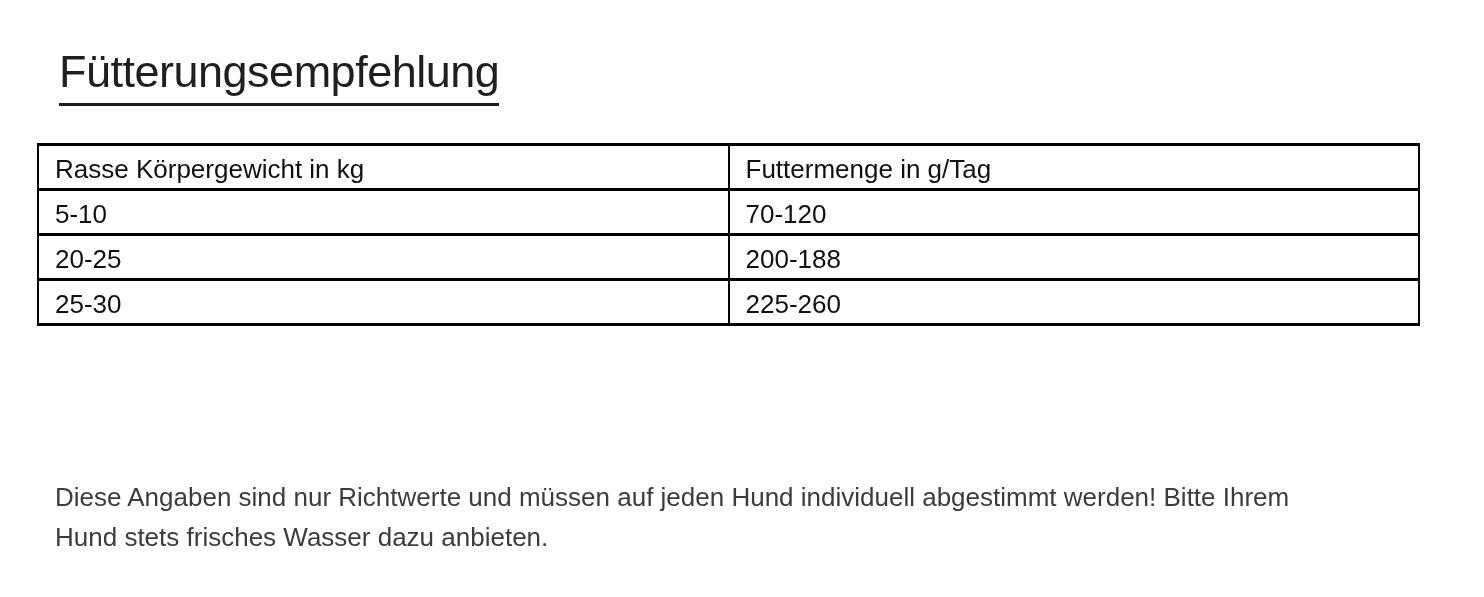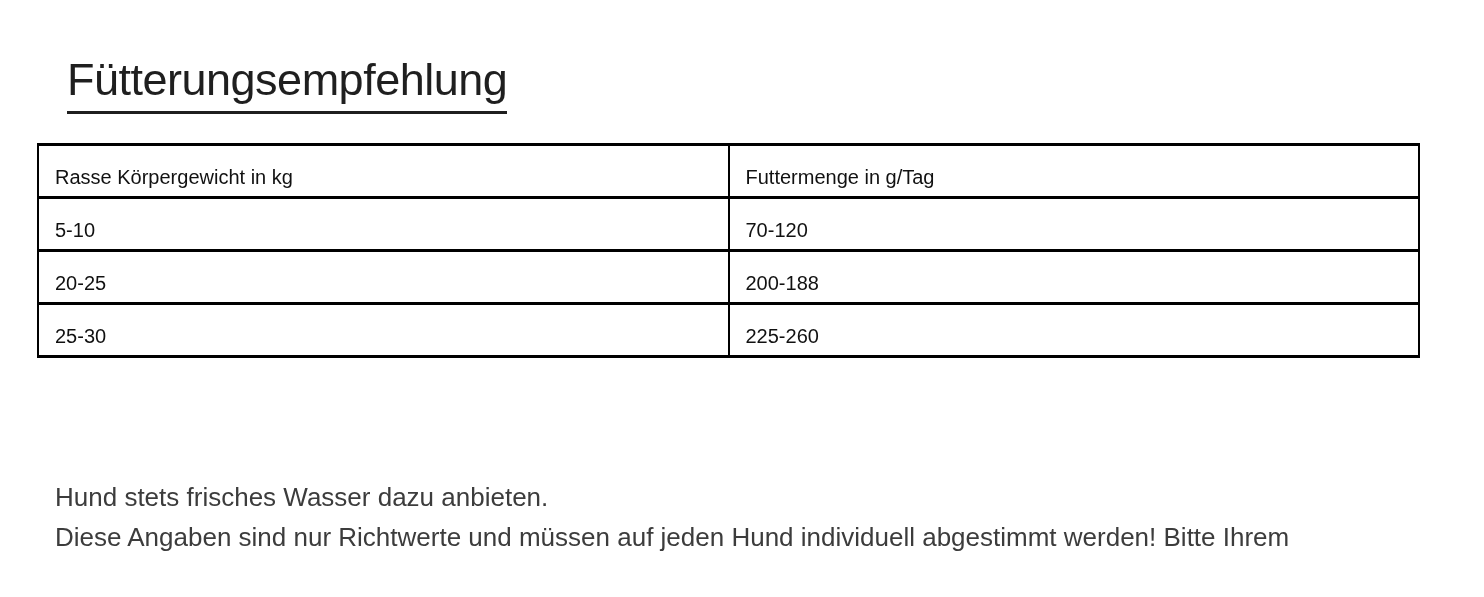--- a/index.html
+++ b/index.html
@@ -16,21 +16,21 @@
   .page {
     position: relative;
     width: 1484px;
     height: 597px;
     background: #ffffff;
   }
   .title {
     position: absolute;
     left: 55px;
     top: 42px;
-    margin: 12px;
+    margin: 4px;
     font-size: 45px;
     font-weight: 300;
     letter-spacing: -0.5px;
     color: #1f1f1f;
     white-space: nowrap;
   }
   .title .underline {
     display: inline-block;
     padding-bottom: 5px;
     border-bottom: 3px solid #1f1f1f;
@@ -44,22 +44,22 @@
     table-layout: fixed;
   }
   .feed-table th,
   .feed-table td {
     width: 50%;
     height: 38px;
     box-sizing: content-box;
     border: 2px solid #000000;
     border-top-width: 3px;
     border-bottom-width: 3px;
-    padding: 12px 6px 0 16px;
-    font-size: 20px;
+    padding: 4px 6px 0 16px;
+    font-size: 26px;
     font-weight: 400;
     color: #111111;
     text-align: left;
     vertical-align: middle;
     white-space: nowrap;
     overflow: hidden;
   }
   .note {
     position: absolute;
     left: 55px;
@@ -98,17 +98,17 @@
           <td>200-188</td>
         </tr>
         <tr>
           <td>25-30</td>
           <td>225-260</td>
         </tr>
       </tbody>
   </table>
 
   <p class="note">
+    <span>Diese Angaben sind nur Richtwerte und müssen auf jeden Hund individuell abgestimmt werden! Bitte Ihrem</span>
     <span>Hund stets frisches Wasser dazu anbieten.</span>
-    <span>Diese Angaben sind nur Richtwerte und müssen auf jeden Hund individuell abgestimmt werden! Bitte Ihrem</span>
   </p>
 
 </div>
 
 </body></html>

